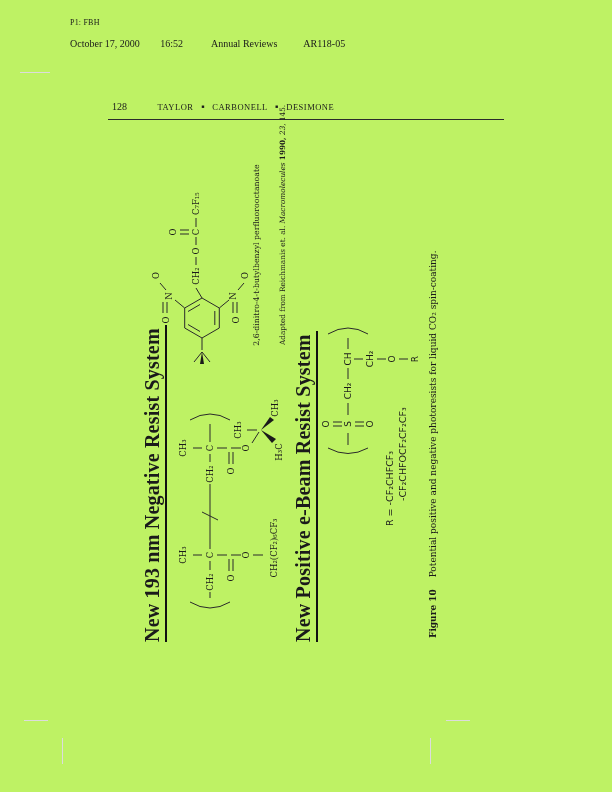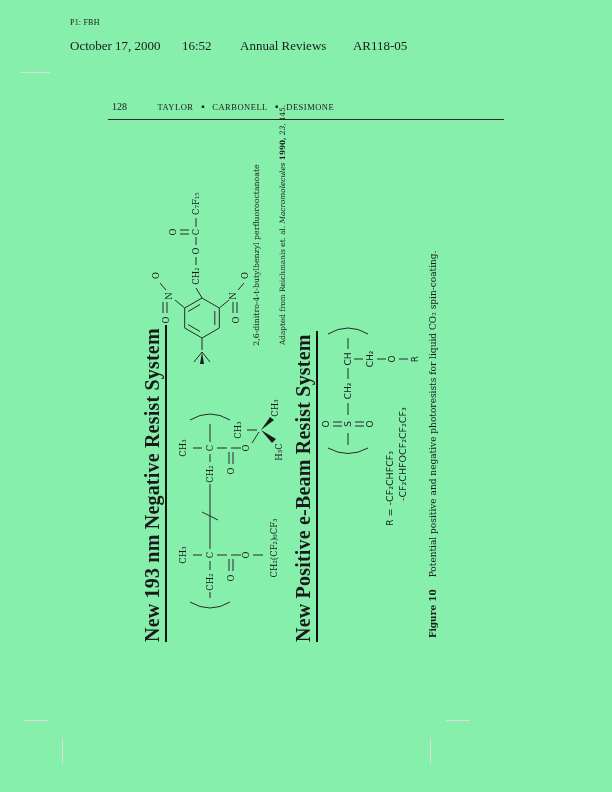--- a/index.html
+++ b/index.html
@@ -1,22 +1,22 @@
 <!DOCTYPE html>
 <html><head>
 <meta charset="utf-8">
 <style>
   html,body{margin:0;padding:0;background:#ffffff;}
-  .page{position:relative;width:612px;height:792px;background:#86efac;overflow:hidden;
+  .page{position:relative;width:612px;height:792px;background:#bef264;overflow:hidden;
         font-family:"Liberation Serif",serif;color:#1a1a1a;}
   .abs{position:absolute;}
 
   
   .hdr-p1{left:70px;top:18px;font-size:8px;letter-spacing:.2px;}
-  .hdr-line{left:70px;top:38px;font-size:13px;white-space:nowrap;}
+  .hdr-line{left:70px;top:38px;font-size:10px;white-space:nowrap;}
   .hdr-date{margin-right:18px;}
   .hdr-time{margin-right:26px;}
   .hdr-journal{margin-right:24px;}
 
   
   .run-head{left:112px;top:101px;font-size:10px;white-space:nowrap;}
   .run-number{font-weight:normal;margin-right:28px;}
   .run-authors{font-size:8.5px;letter-spacing:.5px;}
   .sep{font-size:5px;vertical-align:2px;margin:0 5px;}
   .head-rule{left:108px;top:119px;width:396px;height:1px;background:#2b2b2b;}

